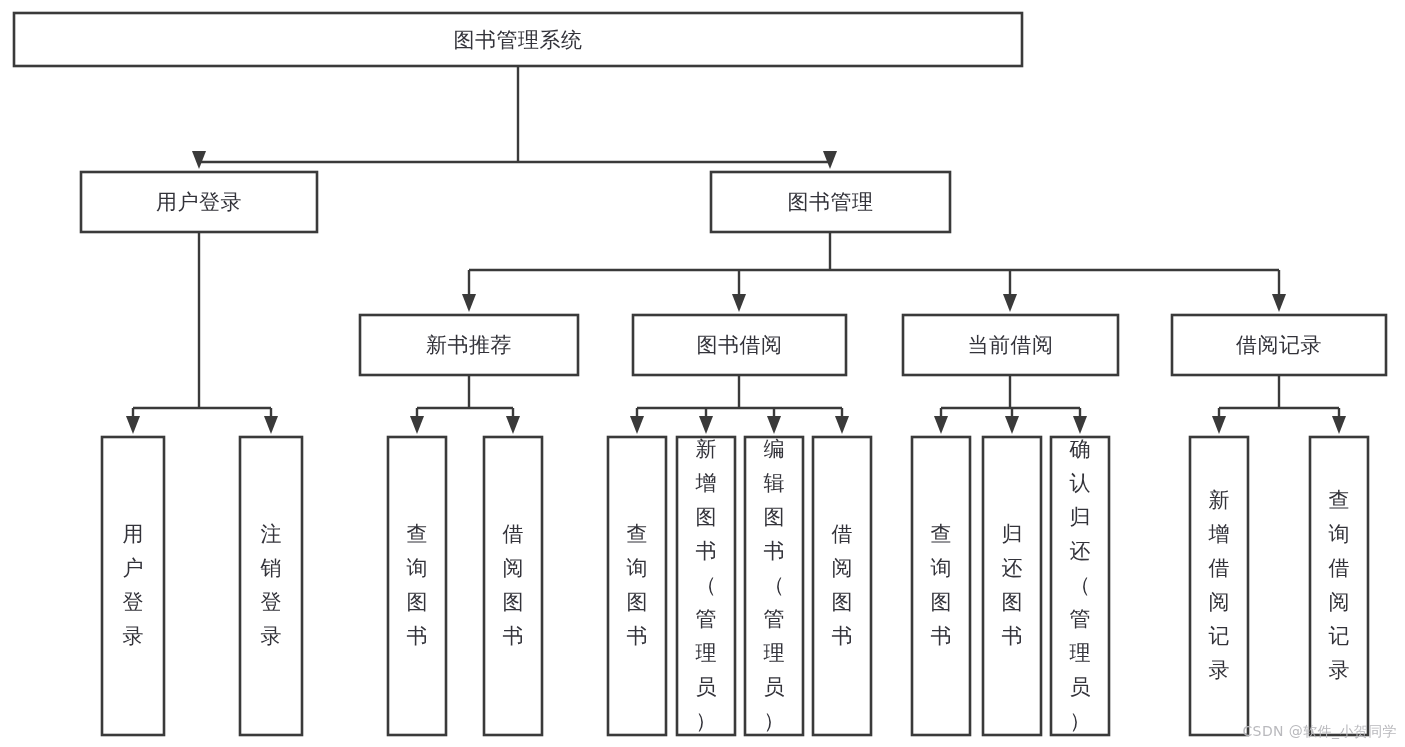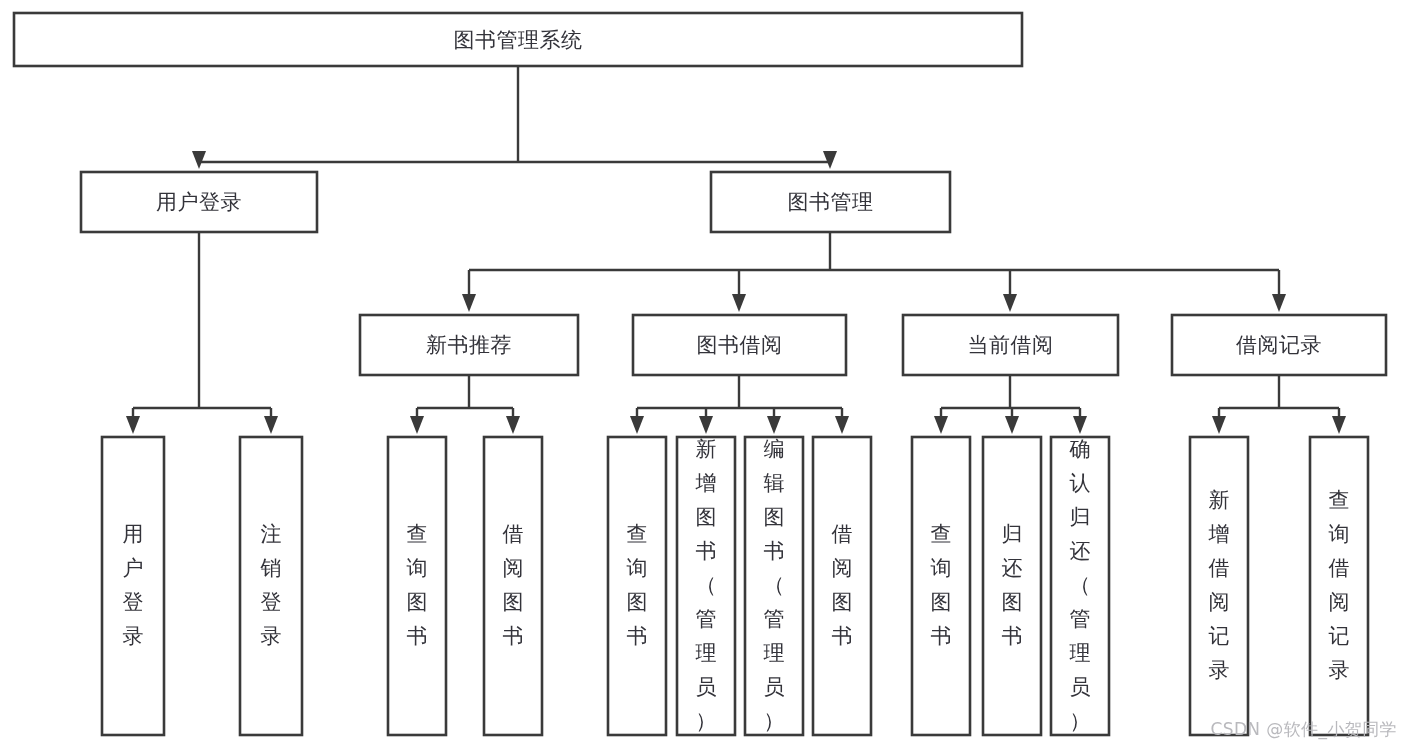--- a/index.html
+++ b/index.html
@@ -56,21 +56,21 @@
     font-family: "DejaVu Sans", "Liberation Sans", sans-serif;
     font-size: 21px;
     text-anchor: middle;
     dominant-baseline: middle;
   }
   .watermark {
     position: absolute;
     right: 8px;
     bottom: 6px;
     font-family: "DejaVu Sans", "Liberation Sans", sans-serif;
-    font-size: 17px;
+    font-size: 14px;
     color: #b9b9bd;
     white-space: nowrap;
     user-select: none;
     letter-spacing: 0.4px;
   }
 </style>
 </head>
 <body>
 
 <div id="diagram-root">

